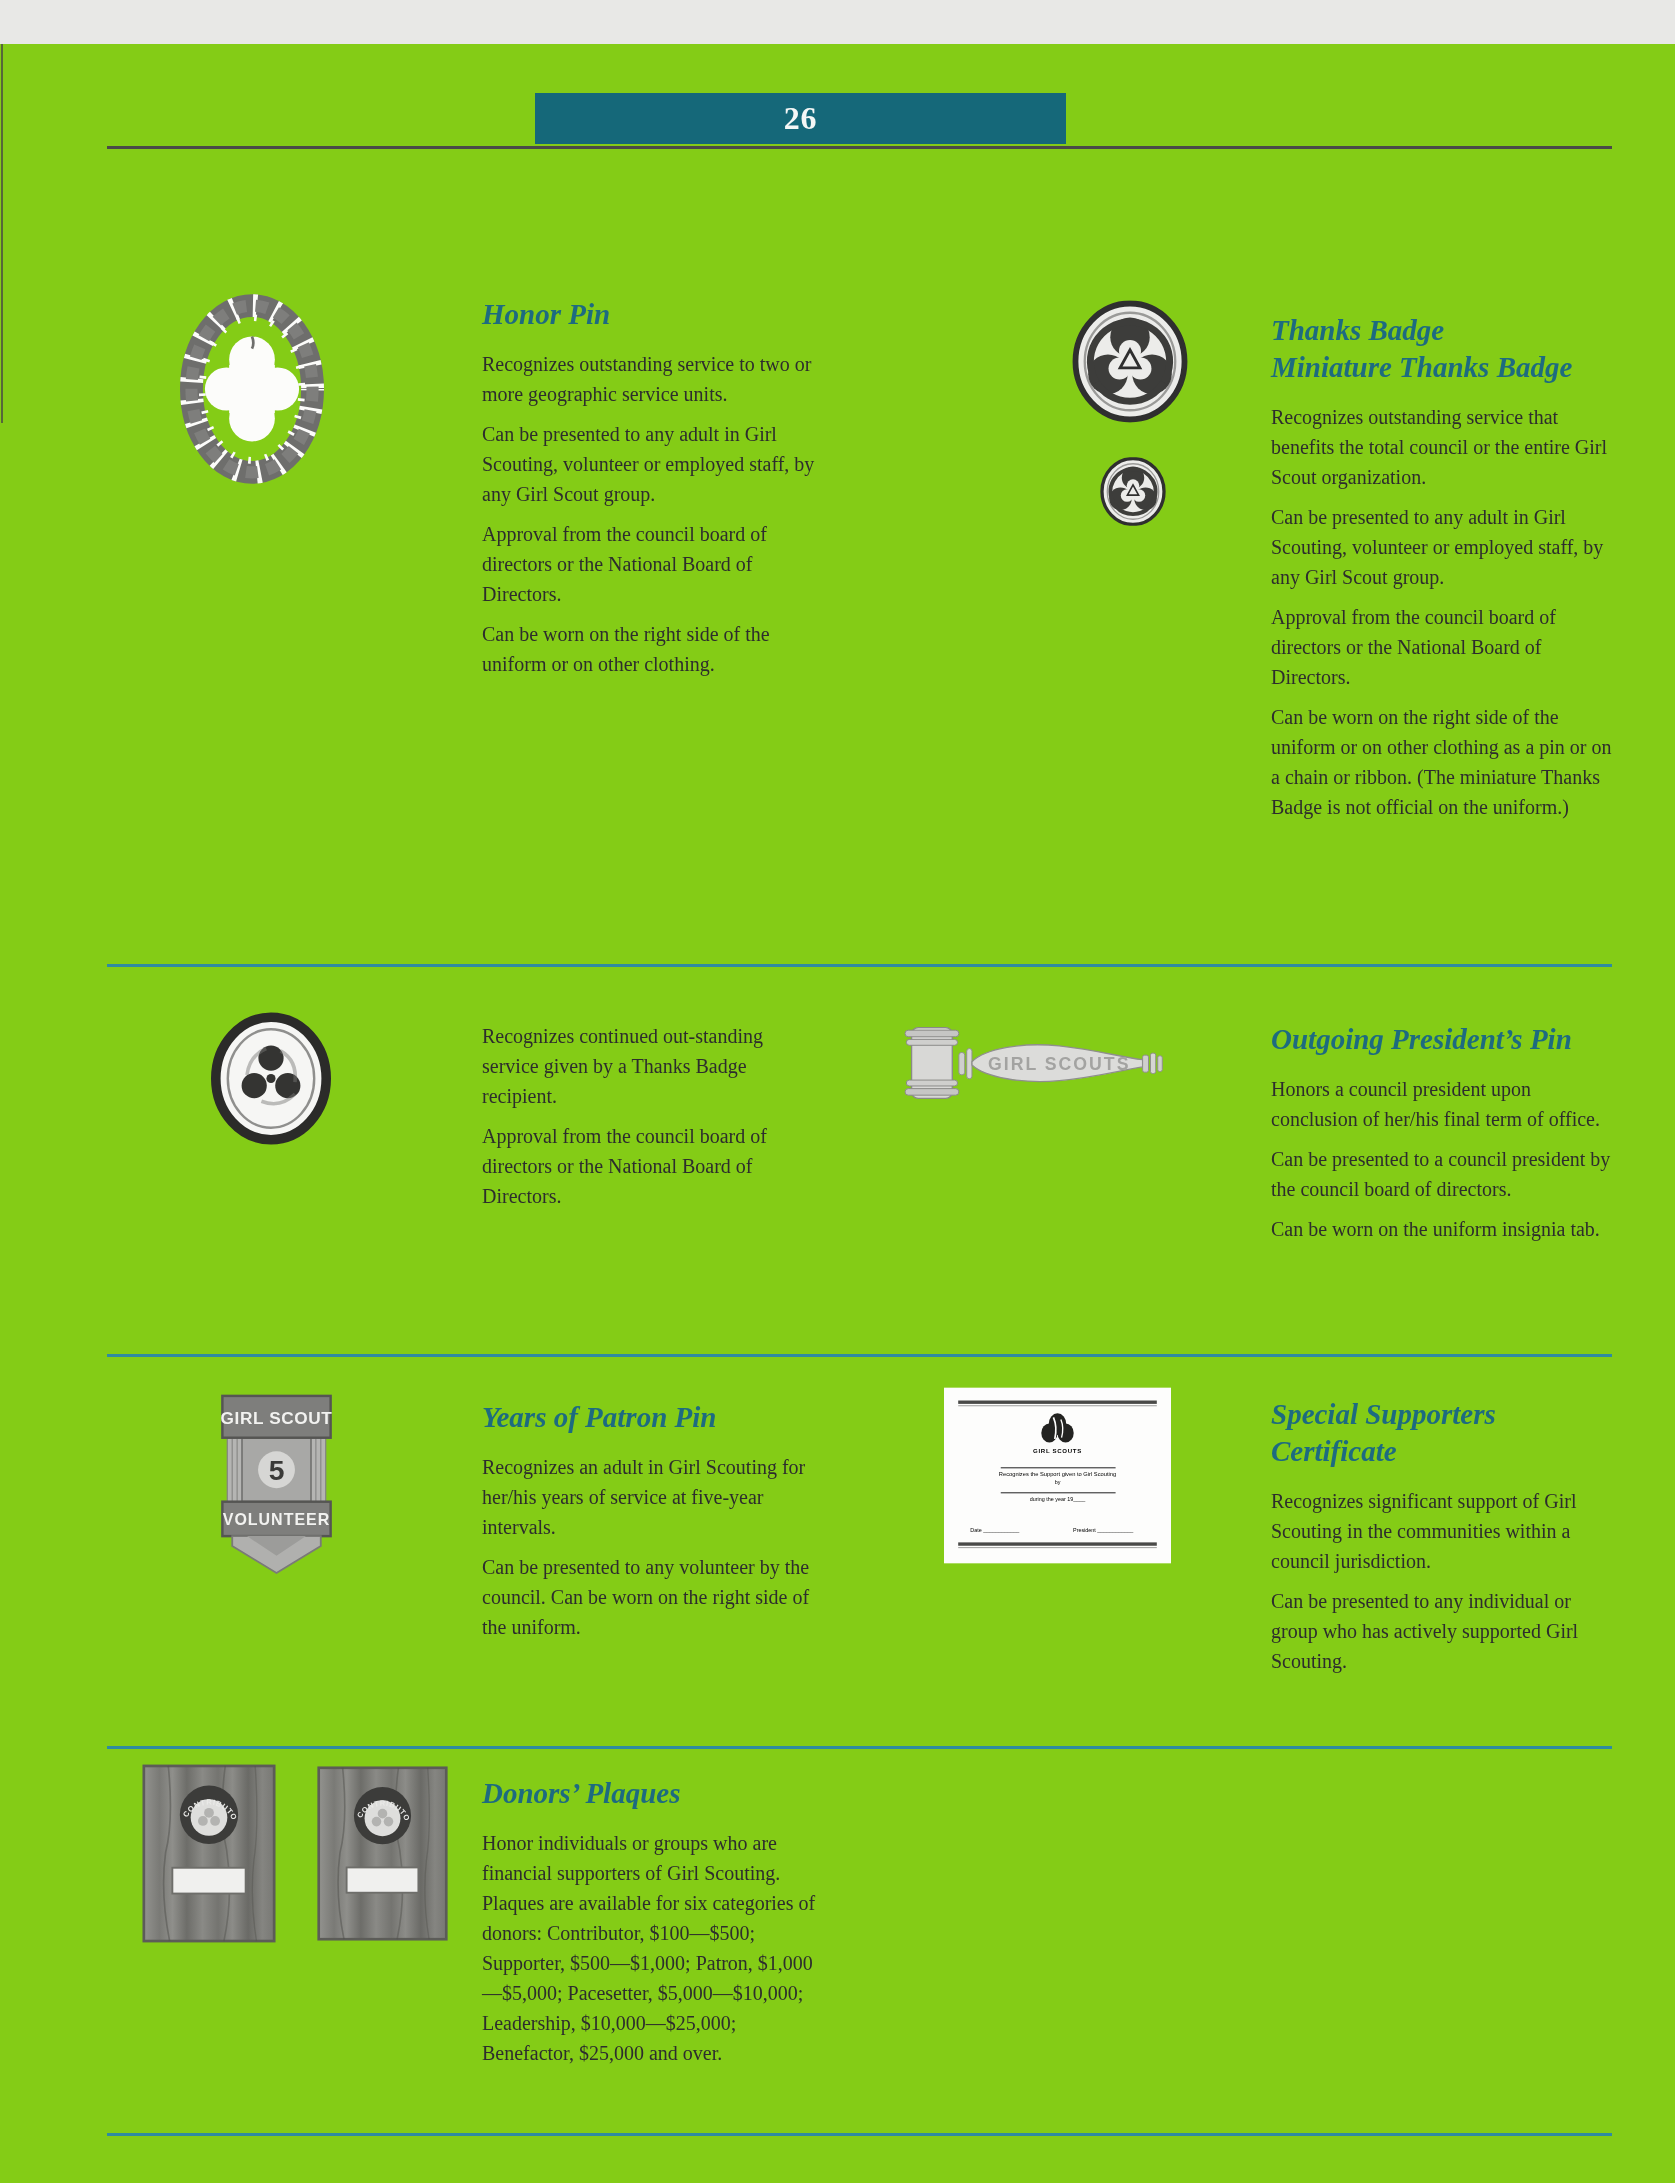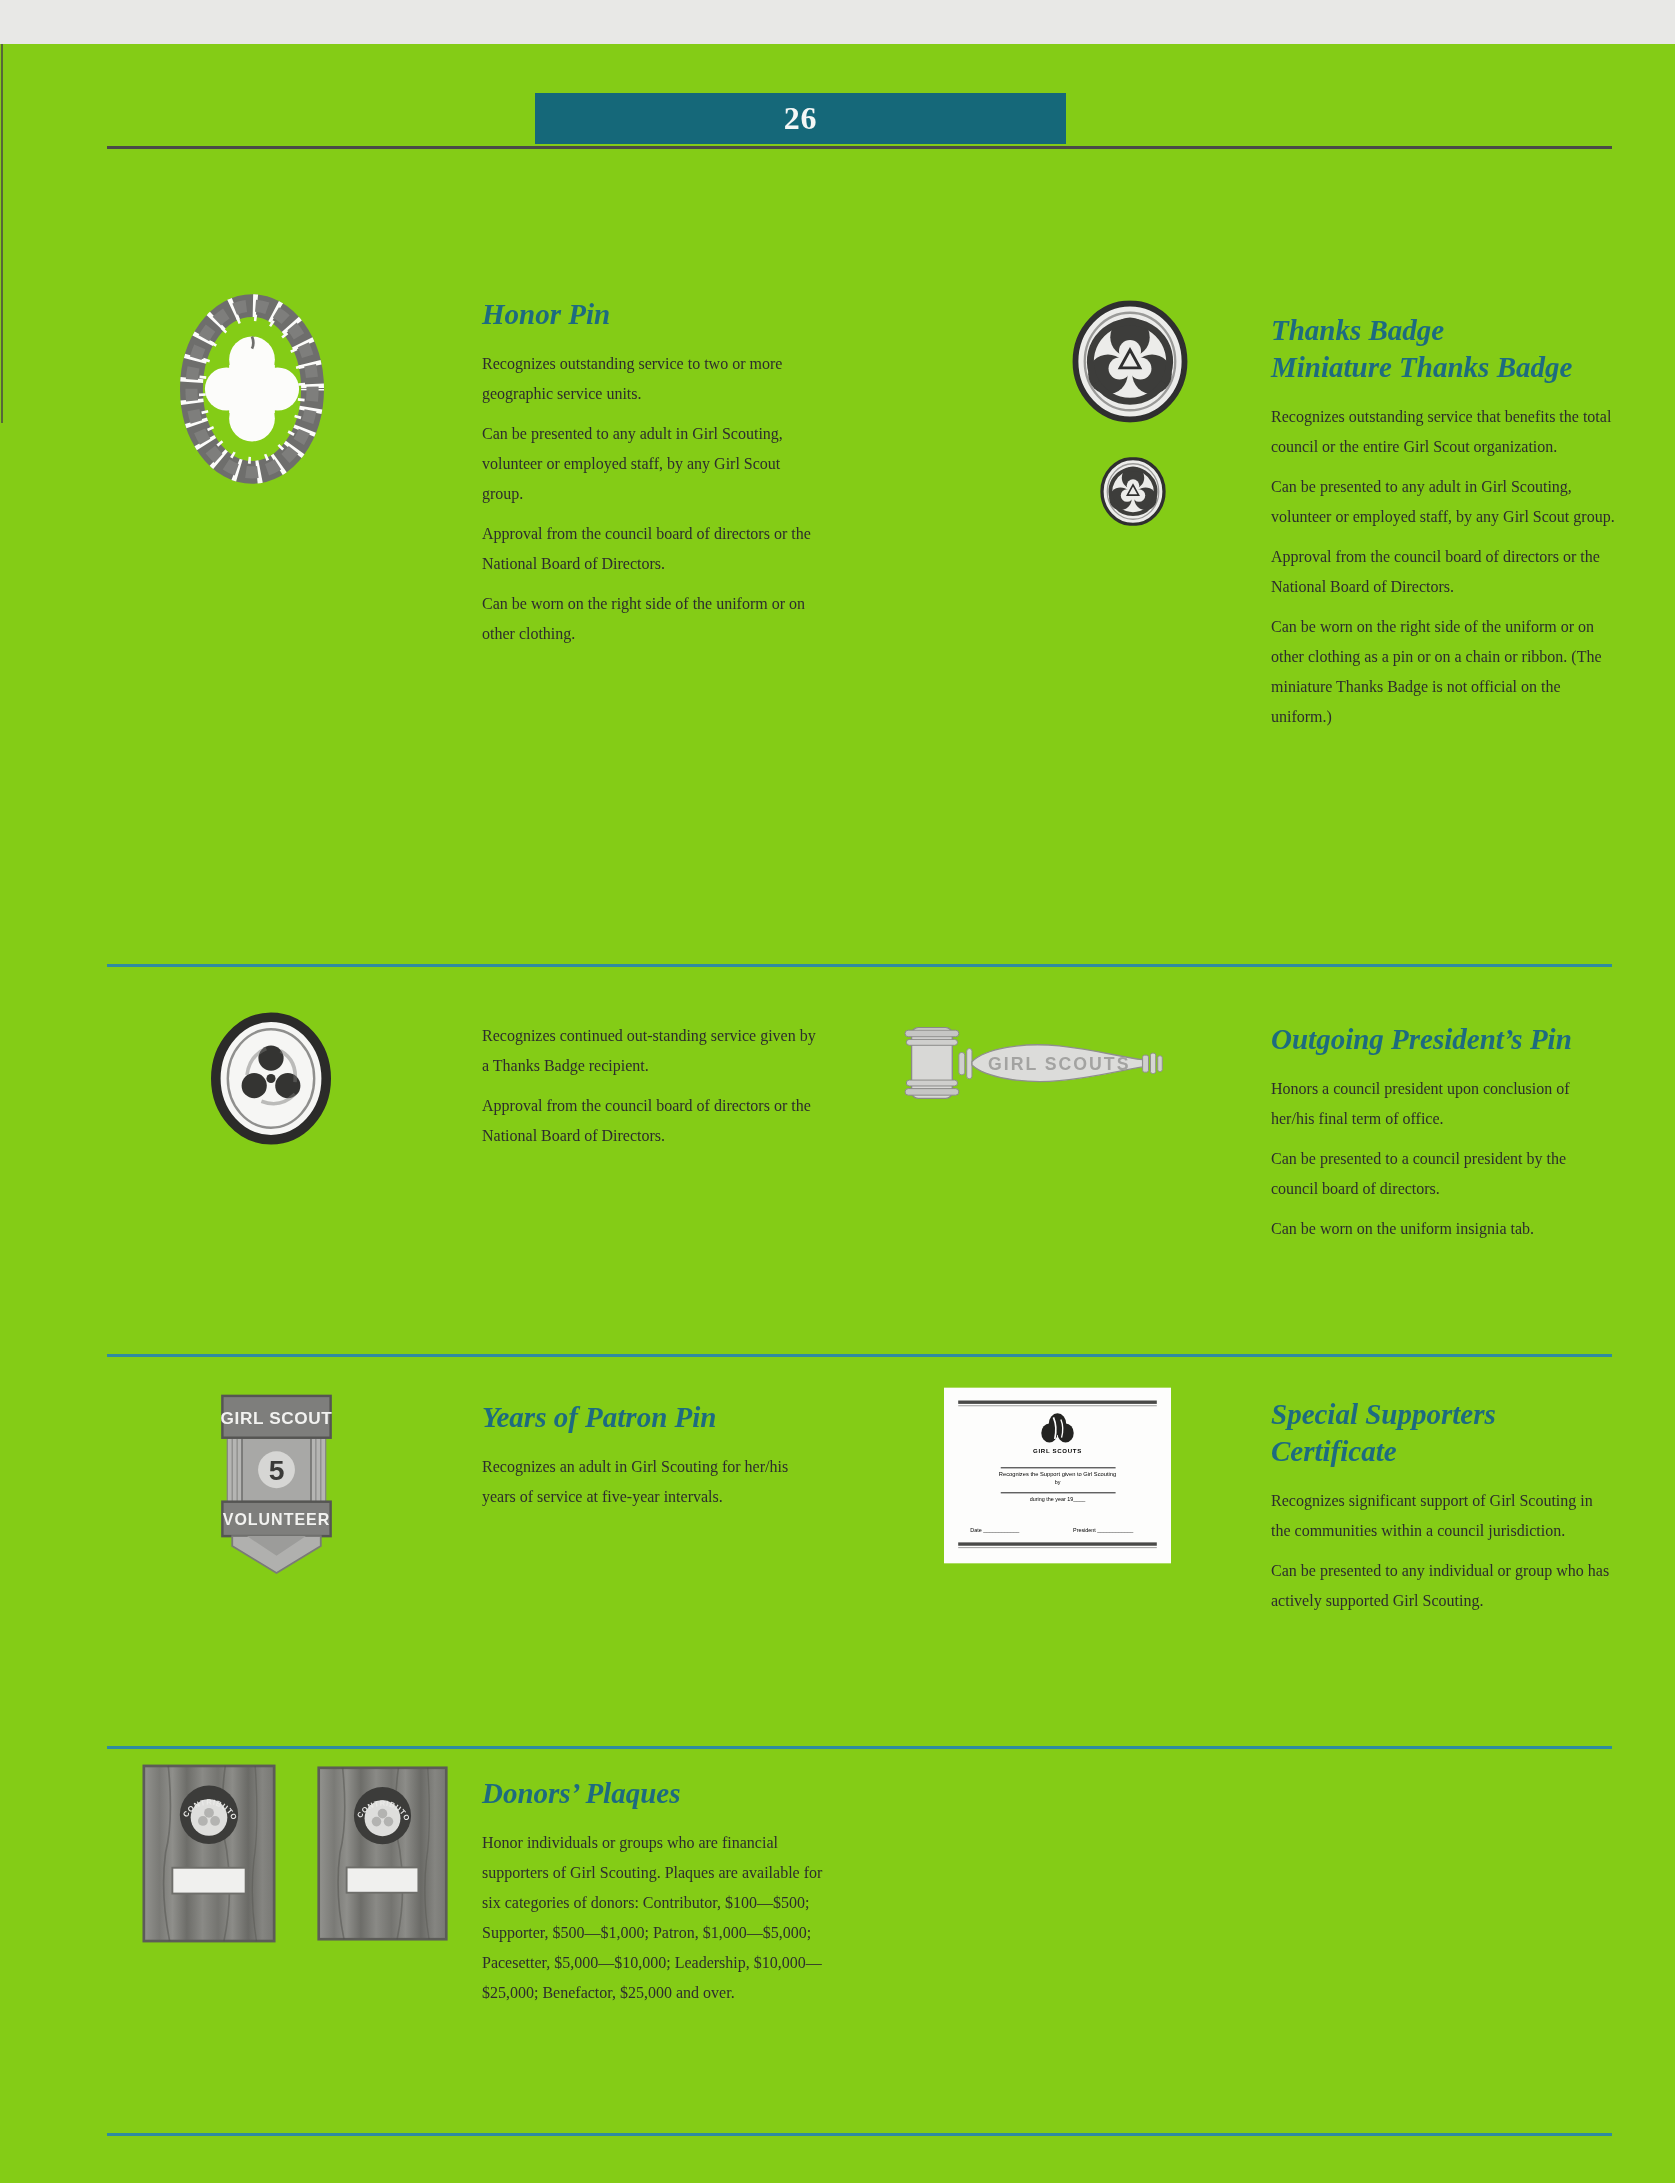--- a/index.html
+++ b/index.html
@@ -37,21 +37,21 @@
   .col .title{
     margin:0 0 16px 0;
     font-size:29px;line-height:37px;
     font-weight:bold;font-style:italic;
     color:#1d6b80;
     font-family:"Liberation Serif", serif;
   }
   .col .title span{display:block;}
   .col p{
     margin:0 0 10px 0;
-    font-size:16px;line-height:30px;
+    font-size:20px;line-height:30px;
     color:#2d2d2d;
   }
   .col p:last-child{margin-bottom:0;}
   .fig{position:absolute;}
   svg text{font-family:"Liberation Sans", sans-serif;}
 </style>
 </head>
 <body>
 
 <div class="page">
@@ -213,20 +213,21 @@
     <text x="50" y="111" font-size="13" font-weight="bold" fill="#f2f2f0" text-anchor="middle" letter-spacing="0.8">VOLUNTEER</text>
     <polygon points="14,120 86,120 86,128 50,150 14,128" fill="#b0b0ae" stroke="#7a7a78" stroke-width="1.5"></polygon>
     <polygon points="26,120 74,120 50,136" fill="#9c9c9a"></polygon>
   </svg>
 
   <div class="col" style="left:482px;top:1355px;width:338px">
     <h3 class="title">
       <span>Years of Patron Pin</span>
     </h3>
     <p>Recognizes an adult in Girl Scouting for her/his years of service at five-year intervals.</p>
+    <p>Can be presented to any volunteer by the council. Can be worn on the right side of the uniform.</p>
   </div>
 
   <svg class="fig" style="left:943px;top:1343px" width="229" height="177" viewBox="0 0 338 262">
     <rect x="1" y="1" width="336" height="260" fill="#fdfdfc" stroke="#96969
 4" stroke-width="2"></rect>
     <rect x="22" y="20" width="294" height="5" fill="#4a4a48"></rect>
     <rect x="22" y="27" width="294" height="1.5" fill="#a0a09e"></rect>
     <ellipse cx="169" cy="55" rx="13" ry="16" fill="#232321"></ellipse>
     <ellipse cx="157" cy="68" rx="12" ry="14" fill="#232321"></ellipse>
     <ellipse cx="181" cy="68" rx="12" ry="14" fill="#232321"></ellipse>

